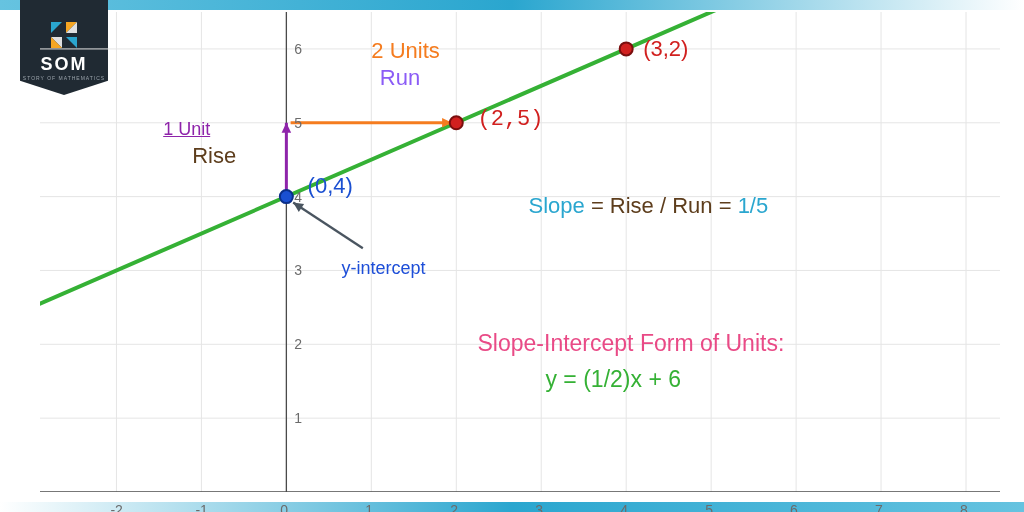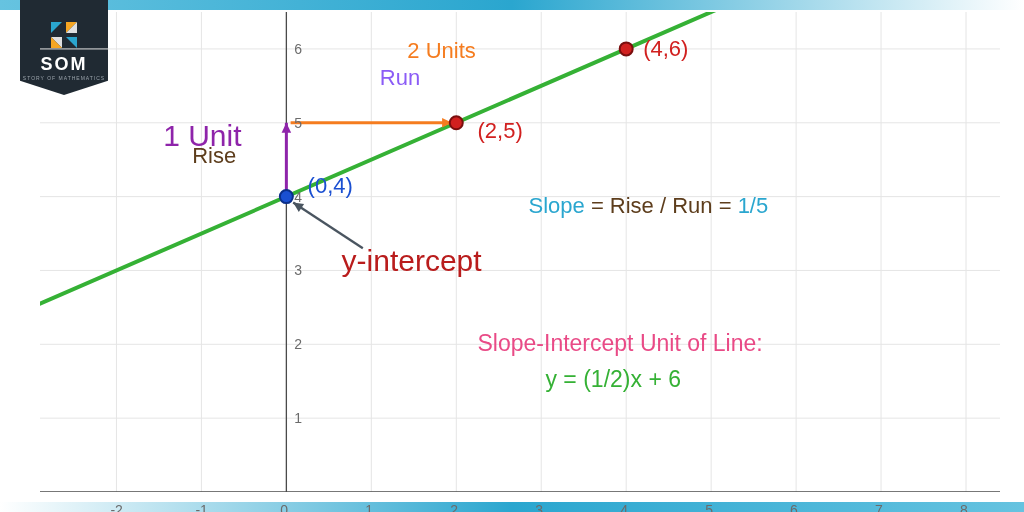--- a/index.html
+++ b/index.html
@@ -81,34 +81,34 @@
     <polygon points="246.37168141592917,110.76923076923077 251.1563022911527,120.67414889511022 241.58706054070564,120.67414889511022" fill="#8e24aa"></polygon>
     <line x1="250.61946902654864" y1="110.76923076923077" x2="412.03539823008845" y2="110.76923076923077" stroke="#f57c1f" stroke-width="3"></line>
     <polygon points="412.03539823008845,110.76923076923077 402.130480104209,115.55385164445431 402.130480104209,105.98460989400724" fill="#f57c1f"></polygon>
     <line x1="322.8318584070796" y1="236.30769230769232" x2="253.1681415929203" y2="190.52307692307693" stroke="#4a5560" stroke-width="2.3"></line>
     <polygon points="253.1681415929203,190.52307692307693 264.07326298967473,191.96471741988924 258.8175979631827,199.96149006939032" fill="#4a5560"></polygon>
     <circle cx="246.37168141592917" cy="184.61538461538458" r="6.5" fill="#1a4fd1" stroke="#0b2f8a" stroke-width="2"></circle>
     <circle cx="416.283185840708" cy="110.76923076923077" r="6.5" fill="#d1201f" stroke="#7a0e0e" stroke-width="2"></circle>
     <circle cx="586.1946902654867" cy="36.923076923076906" r="6.5" fill="#d1201f" stroke="#7a0e0e" stroke-width="2"></circle>
   </svg>
 
-<div class="lbl" id="riseVal" style="left: 163.186px; top: 119.077px; color: rgb(142, 36, 170); font-size: 30px;">1 Unit</div>
+<div class="lbl" id="riseVal" style="left: 163.186px; top: 119.077px; color: rgb(142, 36, 170); font-size: 18px; text-decoration: underline;">1 Unit</div>
 <div class="lbl" id="riseWord" style="left: 180.177px; top: 143.446px; color: rgb(93, 61, 28); font-size: 22px; margin-left: 12px;">Rise</div>
-<div class="lbl" id="runVal" style="left: 371.327px; top: 37.8462px; color: rgb(245, 124, 31); font-size: 22px; margin-left: 36px;">2 Units</div>
+<div class="lbl" id="runVal" style="left: 371.327px; top: 37.8462px; color: rgb(245, 124, 31); font-size: 22px;">2 Units</div>
 <div class="lbl" id="runWord" style="left: 379.823px; top: 65.1692px; color: #8b5cf6; font-size: 22px;">Run</div>
 <div class="lbl" id="p0" style="left: 307.611px; top: 173px; color: rgb(26, 79, 209); font-size: 22px;">(0,4)</div>
-<div class="lbl" id="p1" style="left: 477.522px; top: 118px; color: rgb(209, 32, 31); font-size: 22px;">(2,5)</div>
-<div class="lbl" id="p2" style="left: 643.186px; top: 36.3692px; color: rgb(209, 32, 31); font-size: 22px;">(4,6)</div>
-<div class="lbl" id="yint" style="left: 341.593px; top: 244px; color: #b91c1c; font-size: 30px;">y-intercept</div>
+<div class="lbl" id="p1" style="left: 477.522px; top: 107px; color: rgb(209, 32, 31); font-size: 22px; font-family: Liberation Mono, monospace;">(2,5)</div>
+<div class="lbl" id="p2" style="left: 643.186px; top: 36.3692px; color: rgb(209, 32, 31); font-size: 22px;">(3,2)</div>
+<div class="lbl" id="yint" style="left: 341.593px; top: 258px; color: #1d4ed8; font-size: 18px;">y-intercept</div>
 
 <div class="lbl" id="slopeEq" style="left: 528.496px; top: 192.923px; font-size: 22px;">
   <span style="color: rgb(42, 166, 207);">Slope</span><span style="color: rgb(93, 61, 28);"> = Rise / Run = </span><span style="color: rgb(42, 166, 207);">1/5</span>
 </div>
 
-<div class="lbl" id="formTitle" style="left: 477.522px; top: 329.538px; color: rgb(233, 74, 134); font-size: 23px;">Slope-Intercept Unit of Line:</div>
+<div class="lbl" id="formTitle" style="left: 477.522px; top: 329.538px; color: rgb(233, 74, 134); font-size: 23px;">Slope-Intercept Form of Units:</div>
 <div class="lbl" id="equation" style="left: 545.487px; top: 366.462px; color: rgb(53, 177, 53); font-size: 23px;">y = (1/2)x + 6</div>
 
 <div id="ticks">
     <span class="tick" style="left: 110.46px; top: 502px;">-2</span>
     <span class="tick" style="left: 195.416px; top: 502px;">-1</span>
     <span class="tick" style="left: 280.372px; top: 502px;">0</span>
     <span class="tick" style="left: 365.327px; top: 502px;">1</span>
     <span class="tick" style="left: 450.283px; top: 502px;">2</span>
     <span class="tick" style="left: 535.239px; top: 502px;">3</span>
     <span class="tick" style="left: 620.195px; top: 502px;">4</span>

